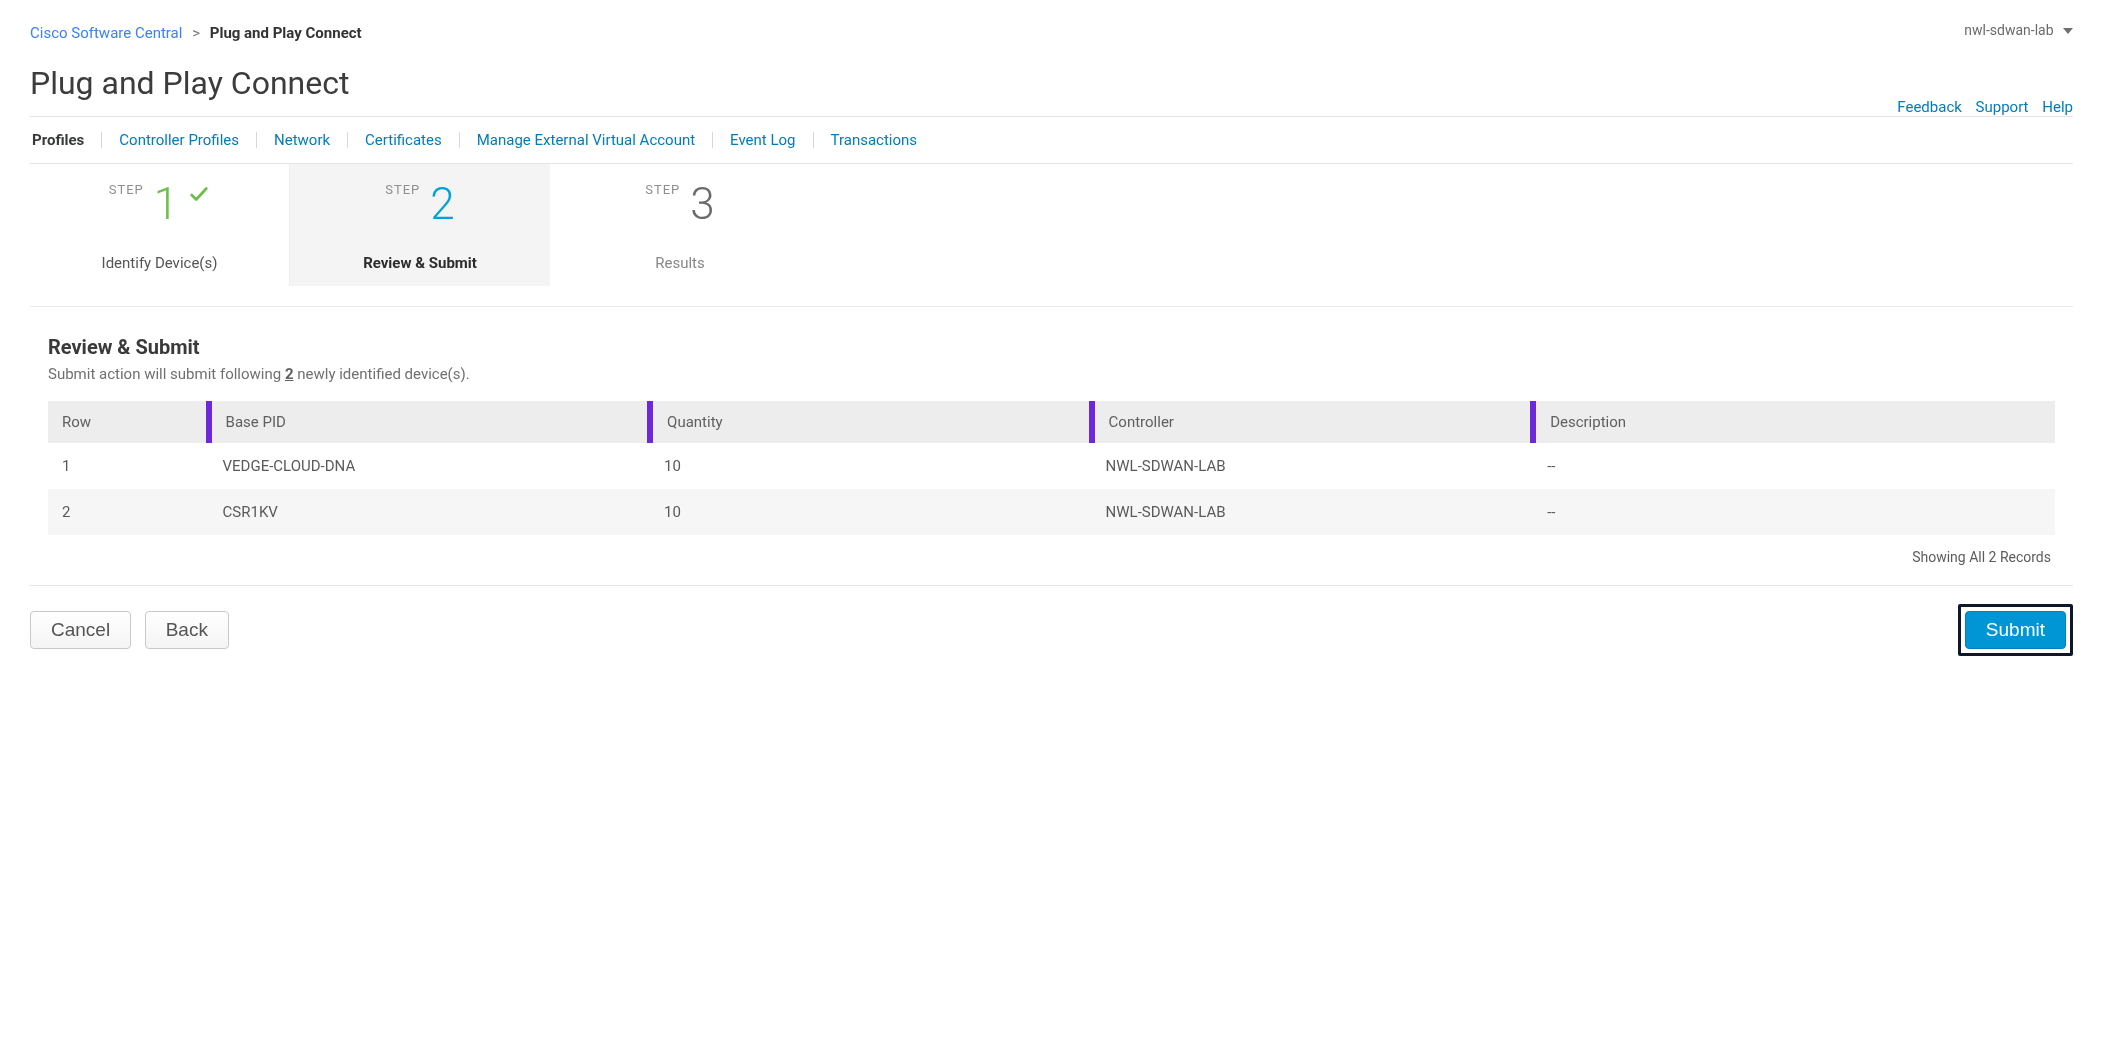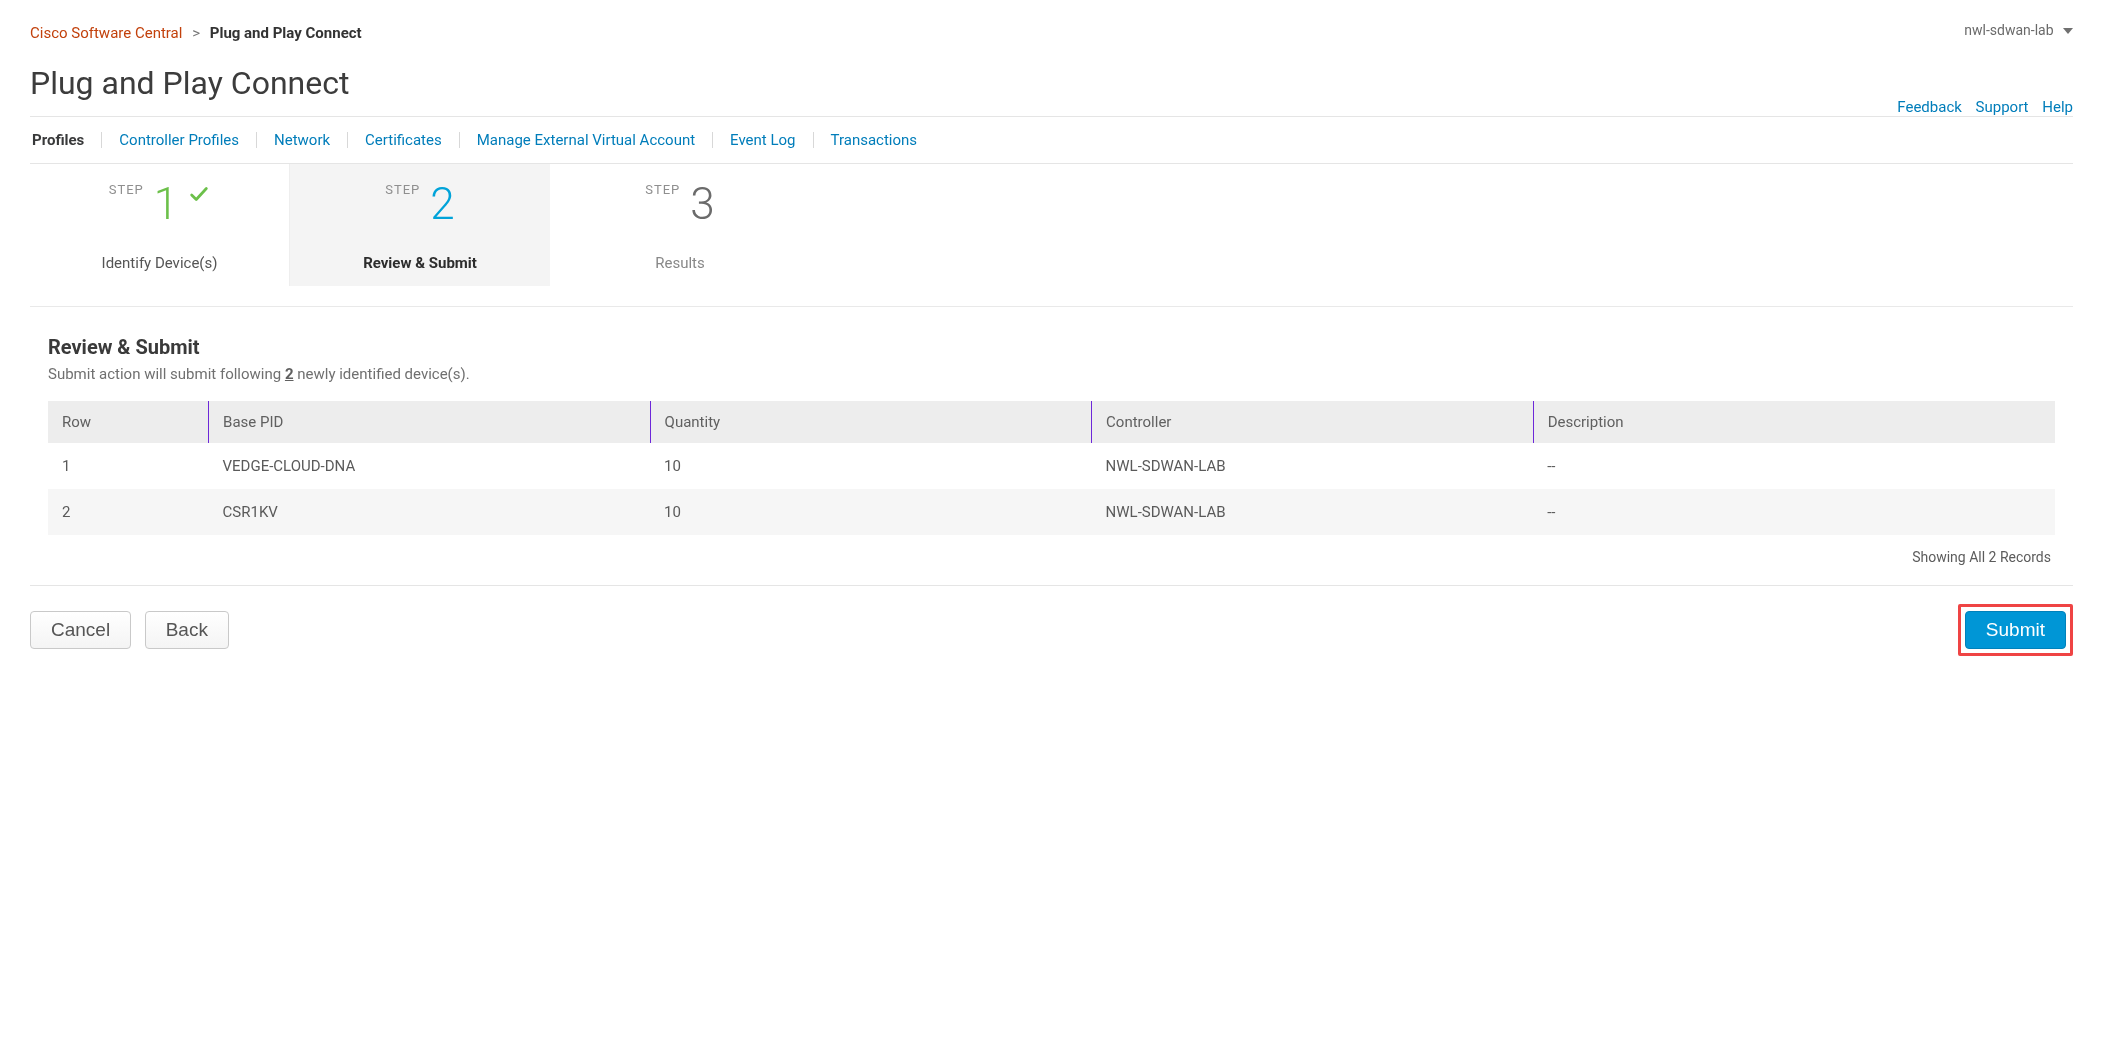--- a/index.html
+++ b/index.html
@@ -13,21 +13,21 @@
   .page {
     padding: 24px 30px 40px 30px;
   }
   .topbar {
     position: relative;
   }
   .breadcrumb {
     font-size: 15px;
     margin-bottom: 16px;
   }
-  .breadcrumb a { color: #c2410c; text-decoration: none; }
+  .breadcrumb a { color: #3b82f6; text-decoration: none; }
   .breadcrumb .sep { color: #777; margin: 0 6px; }
   .breadcrumb .current { color: #333; font-weight: 700; }
   .account-picker {
     position: absolute;
     right: 0;
     top: -2px;
     color: #6a6a6a;
     font-size: 14px;
     cursor: pointer;
   }
@@ -126,21 +126,21 @@
     border-collapse: collapse;
     margin-top: 18px;
     font-size: 15px;
   }
   table.grid thead th {
     background:#ededed;
     color:#606060;
     font-weight:400;
     text-align:left;
     padding: 12px 14px;
-    border-right:1px solid #6d28d9;
+    border-right:6px solid #6d28d9;
   }
   table.grid thead th:last-child { border-right:none; }
   table.grid tbody td {
     padding: 14px 14px;
     color:#5a5a5a;
   }
   table.grid tbody tr:nth-child(even) td { background:#f6f6f6; }
   .records-note {
     text-align:right; font-size:14px; color:#5c5c5c; margin: 14px 4px 0 0;
   }
@@ -162,21 +162,21 @@
     cursor:pointer;
   }
   .btn + .btn { margin-left: 10px; }
   .btn.primary {
     background:#0096d6;
     border-color:#0081bb;
     color:#fff;
   }
   .submit-wrap {
     padding: 4px;
-    border: 3px solid #ef4444;
+    border: 3px solid #0f172a;
     border-radius: 2px;
   }
 </style>
 </head>
 <body>
 
 <div class="page">
 
   <div class="topbar">
     <div class="breadcrumb">

